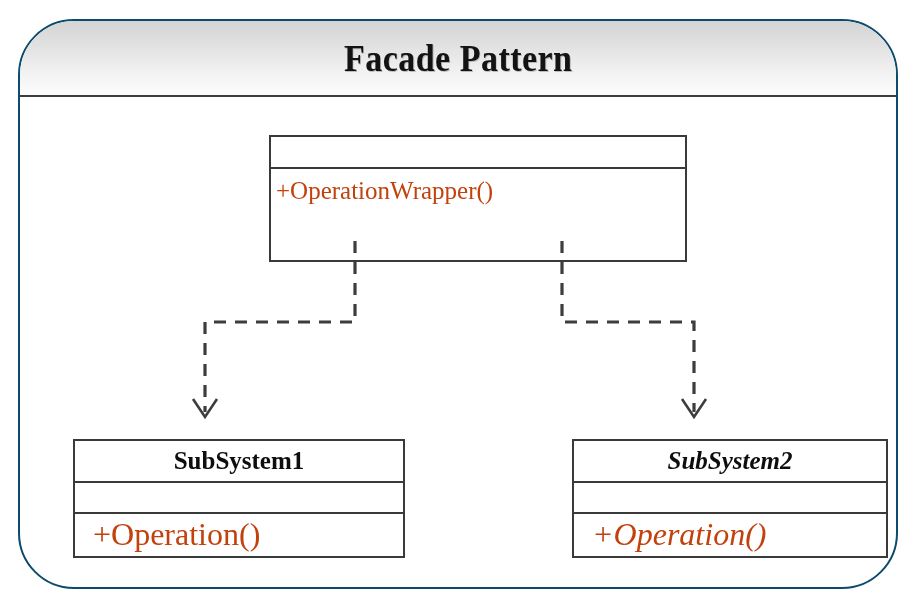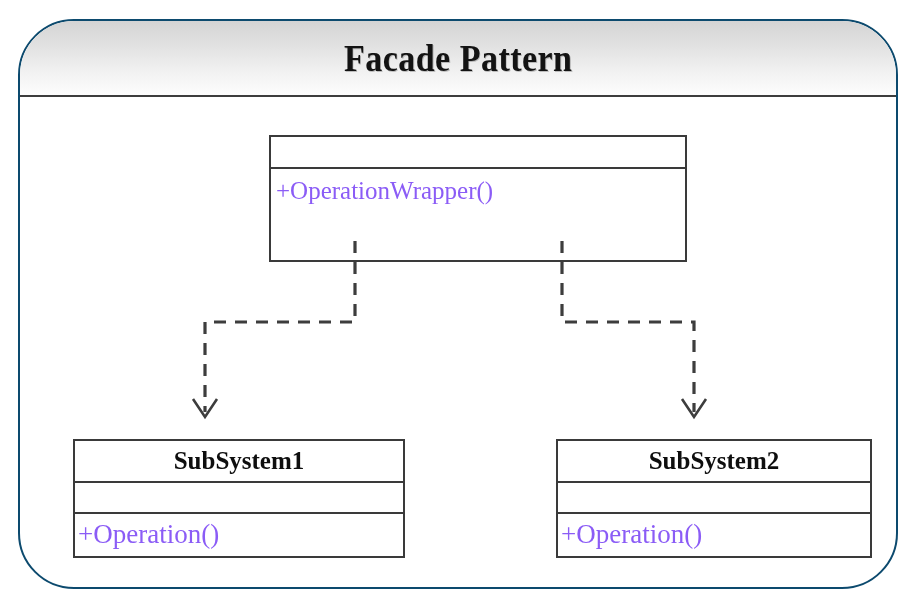--- a/index.html
+++ b/index.html
@@ -79,21 +79,21 @@
     overflow: hidden;
   }
 
   .uml-attrs {
     box-sizing: border-box;
     border-bottom: 2px solid #3a3a3a;
   }
 
   .uml-ops {
     box-sizing: border-box;
-    color: #8b5cf6;
+    color: #c2410c;
     white-space: nowrap;
     overflow: hidden;
   }
 
   
   #facade-class {
     left: 249px;
     top: 114px;
     width: 418px;
     height: 127px;
@@ -119,26 +119,27 @@
   }
   .subsystem .uml-name {
     height: 42px;
     line-height: 39px;
     font-size: 25px;
   }
   .subsystem .uml-attrs { height: 31px; }
   .subsystem .uml-ops {
     height: 42px;
     line-height: 40px;
-    font-size: 27px;
-    padding-left: 3px;
+    font-size: 32px;
+    padding-left: 9px;
+    margin-left: 9px;
   }
 
   #subsystem1-class { left: 53px;  width: 332px; }
-  #subsystem2-class { left: 536px; width: 316px; }
+  #subsystem2-class { left: 552px; width: 316px; font-style: italic; }
 
   
   #connectors {
     position: absolute;
     left: 0; top: 0;
     width: 917px;
     height: 604px;
     pointer-events: none;
   }
   .dep-line {

